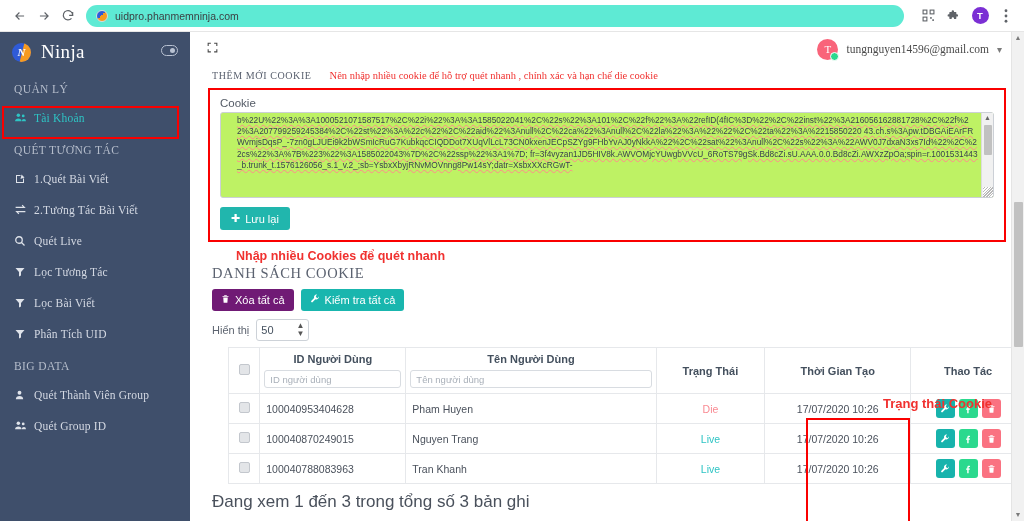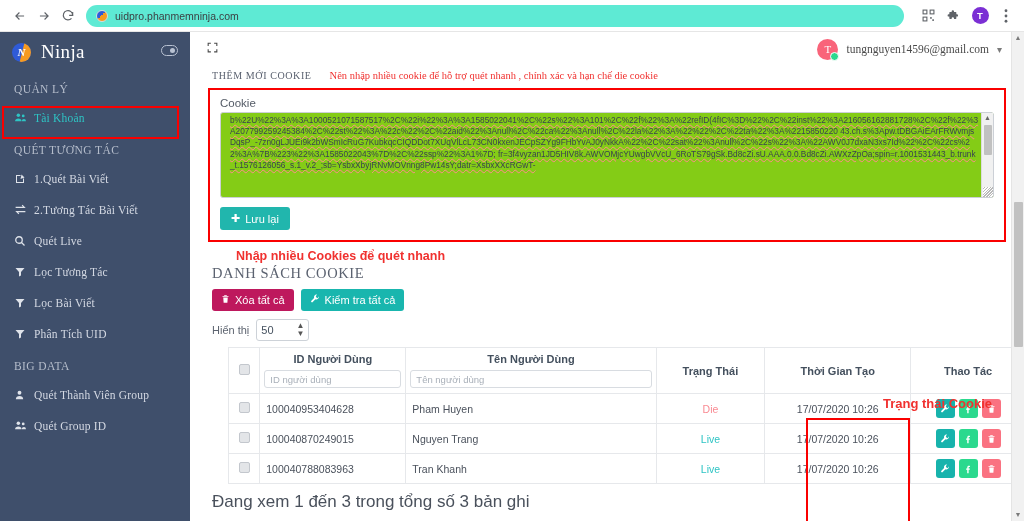--- a/index.html
+++ b/index.html
@@ -176,25 +176,25 @@
     background: #fff; position: relative;
   }
   #cookie-label {
     font-size: 11.5px; color: #545b66; margin-bottom: 3px;
     font-family: "Liberation Sans", sans-serif;
   }
   #cookie-textarea-wrap { position: relative; }
   #cookie-textarea {
     width: 100%; height: 86px;
     border: 1px solid #ccd0d6; border-radius: 3px;
-    padding: 2px 14px 2px 9px;
+    padding: 2px 14px 2px 16px;
     font-family: "Liberation Sans", sans-serif;
     font-size: 8.3px; line-height: 11.2px;
     color: #3a4250; resize: none; overflow: hidden;
-    word-break: break-all; background: #84cc16;
+    word-break: break-all; background: #bef264;
     white-space: pre-wrap;
     text-decoration: underline; text-decoration-color: #ff8b8b;
     text-decoration-style: wavy; text-decoration-thickness: .6px;
   }
   #ta-scroll {
     position: absolute; right: 1px; top: 1px; bottom: 1px; width: 12px;
     background: #f1f1f1; border-left: 1px solid #dcdcdc;
     display: flex; flex-direction: column; align-items: center;
   }
   #ta-scroll .arw { font-size: 7px; color: #666; line-height: 10px; }
@@ -222,21 +222,21 @@
     padding: 1px 0 7px 4px;
   }
 
   #list-actions { display: flex; gap: 7px; padding-left: 4px; }
   .act-btn {
     border: none; border-radius: 3px; color: #fff;
     font-size: 11px; padding: 5px 9px; cursor: pointer;
     display: inline-flex; align-items: center; gap: 5px;
     font-family: "Liberation Sans", sans-serif;
   }
-  #btn-delete-all { background: #be185d; }
+  #btn-delete-all { background: #701a75; }
   #btn-check-all { background: #19b6ae; }
 
   #show-row {
     display: flex; align-items: center; gap: 7px;
     padding: 8px 0 6px 4px;
     font-size: 11px; color: #5d6470;
   }
   #show-select {
     border: 1px solid #cdd2d8; border-radius: 3px;
     height: 22px; width: 53px; padding: 0 4px;

